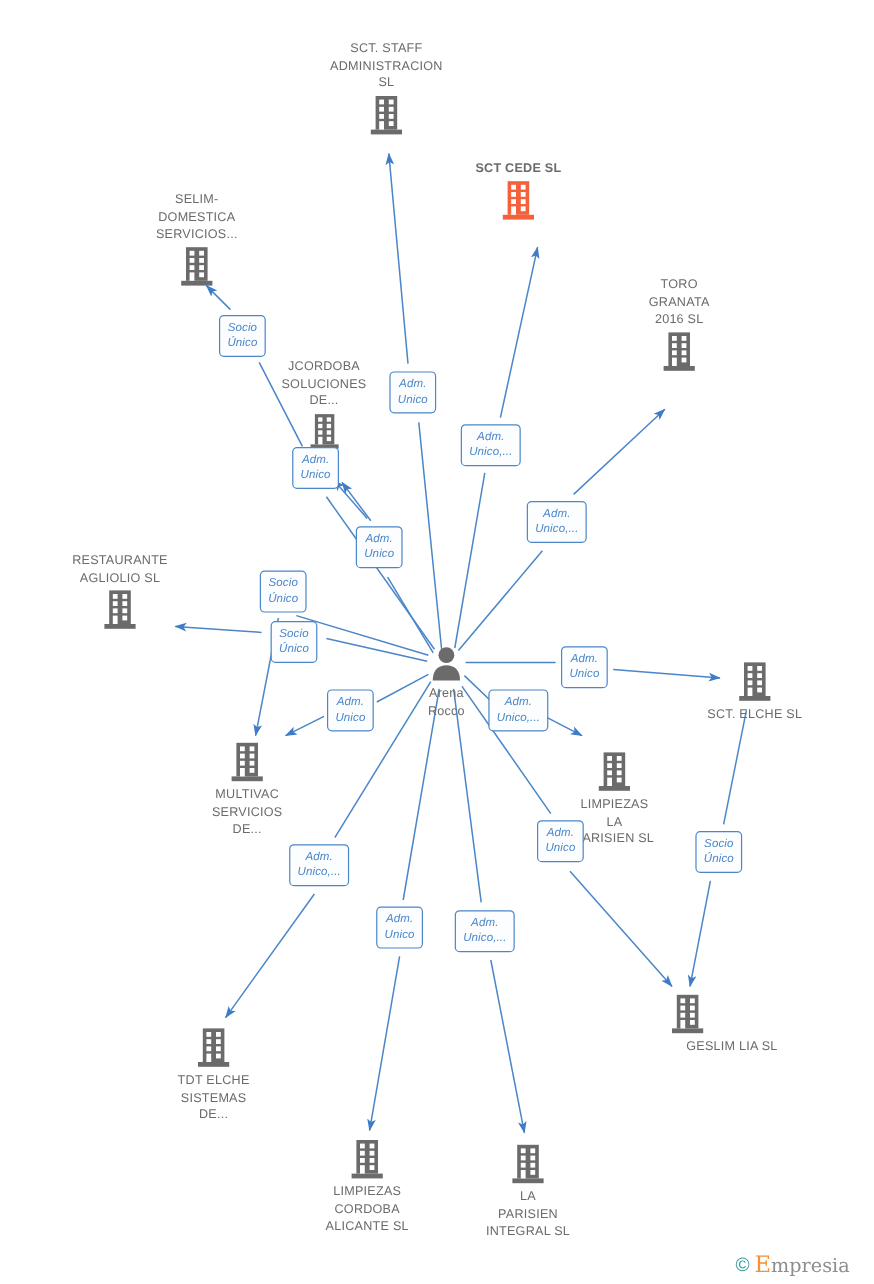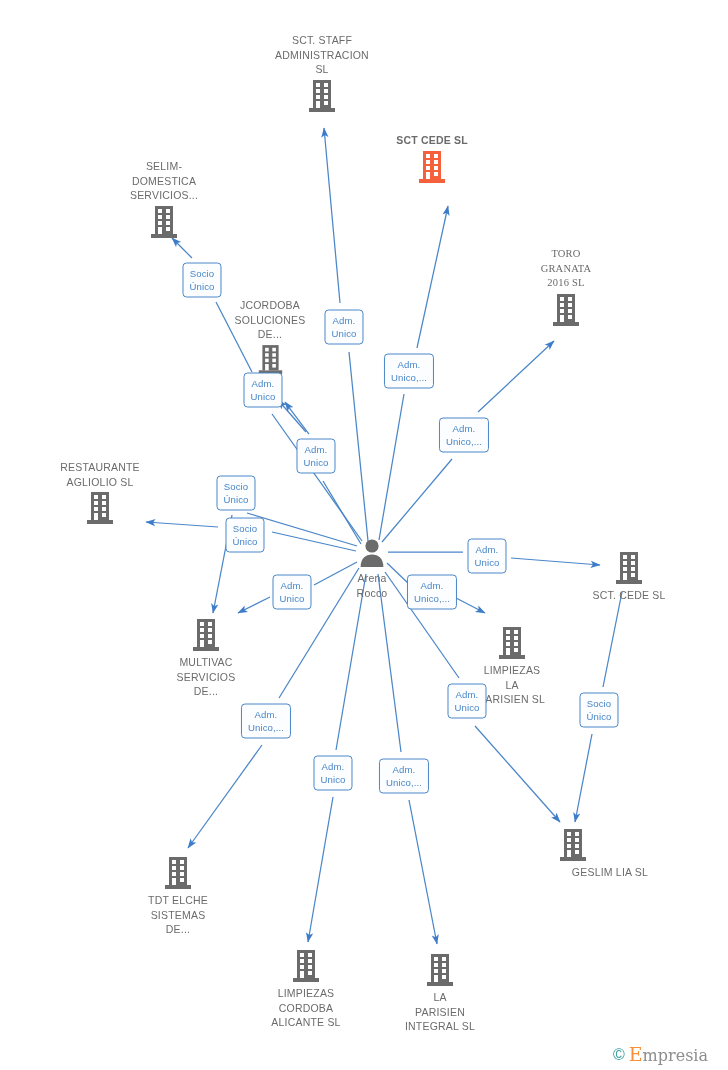--- a/index.html
+++ b/index.html
@@ -57,20 +57,21 @@
     border: 1.3px solid #4a86c8;
     border-radius: 4px;
     color: #4a86c8;
     font-size: 9.6px;
     line-height: 13px;
     text-align: center;
     padding: 3px 6px 4px 6px;
     white-space: pre-line;
     box-sizing: border-box;
     letter-spacing: 0.1px;
+    font-style: italic;
   }
   .watermark {
     position: absolute;
     right: 8px;
     bottom: 6px;
     display: flex;
     align-items: center;
     gap: 4px;
     font-size: 17px;
   }
@@ -202,21 +203,21 @@
         <rect x="9" y="10" width="4" height="4"></rect>
           <rect x="17" y="10" width="4" height="4"></rect>
         <rect x="9" y="16" width="4" height="4"></rect>
           <rect x="17" y="16" width="4" height="4"></rect>
         <rect x="9" y="22" width="4" height="7"></rect>
           <rect x="17" y="22" width="4" height="4"></rect>
       </g>
     </svg>
   </div>
 
-  <div class="node label-above" style="left:566px; top:247px;font-family:Liberation Serif, serif;">
+  <div class="node label-above" style="left:566px; top:230px;">
     <div class="node-label">TORO
 GRANATA
 2016  SL</div>
     <svg class="node-icon" width="30" height="34" viewBox="0 0 30 34">
       <rect x="6" y="1" width="18" height="28" fill="#6b6b6b"></rect>
       <rect x="2" y="29" width="26" height="4" fill="#6b6b6b"></rect>
       <g fill="#ffffff">
         <rect x="9" y="4" width="4" height="4"></rect>
           <rect x="17" y="4" width="4" height="4"></rect>
         <rect x="9" y="10" width="4" height="4"></rect>
@@ -276,21 +277,21 @@
         <rect x="9" y="4" width="4" height="4"></rect>
           <rect x="17" y="4" width="4" height="4"></rect>
         <rect x="9" y="10" width="4" height="4"></rect>
           <rect x="17" y="10" width="4" height="4"></rect>
         <rect x="9" y="16" width="4" height="4"></rect>
           <rect x="17" y="16" width="4" height="4"></rect>
         <rect x="9" y="22" width="4" height="7"></rect>
           <rect x="17" y="22" width="4" height="4"></rect>
       </g>
     </svg>
-    <div class="node-label">SCT. CEDE  SL</div>
+    <div class="node-label">SCT. ELCHE  SL</div>
   </div>
 
   <div class="node label-below" style="left:206px; top:618px;">
     <svg class="node-icon" width="30" height="34" viewBox="0 0 30 34">
       <rect x="6" y="1" width="18" height="28" fill="#6b6b6b"></rect>
       <rect x="2" y="29" width="26" height="4" fill="#6b6b6b"></rect>
       <g fill="#ffffff">
         <rect x="9" y="4" width="4" height="4"></rect>
           <rect x="17" y="4" width="4" height="4"></rect>
         <rect x="9" y="10" width="4" height="4"></rect>

